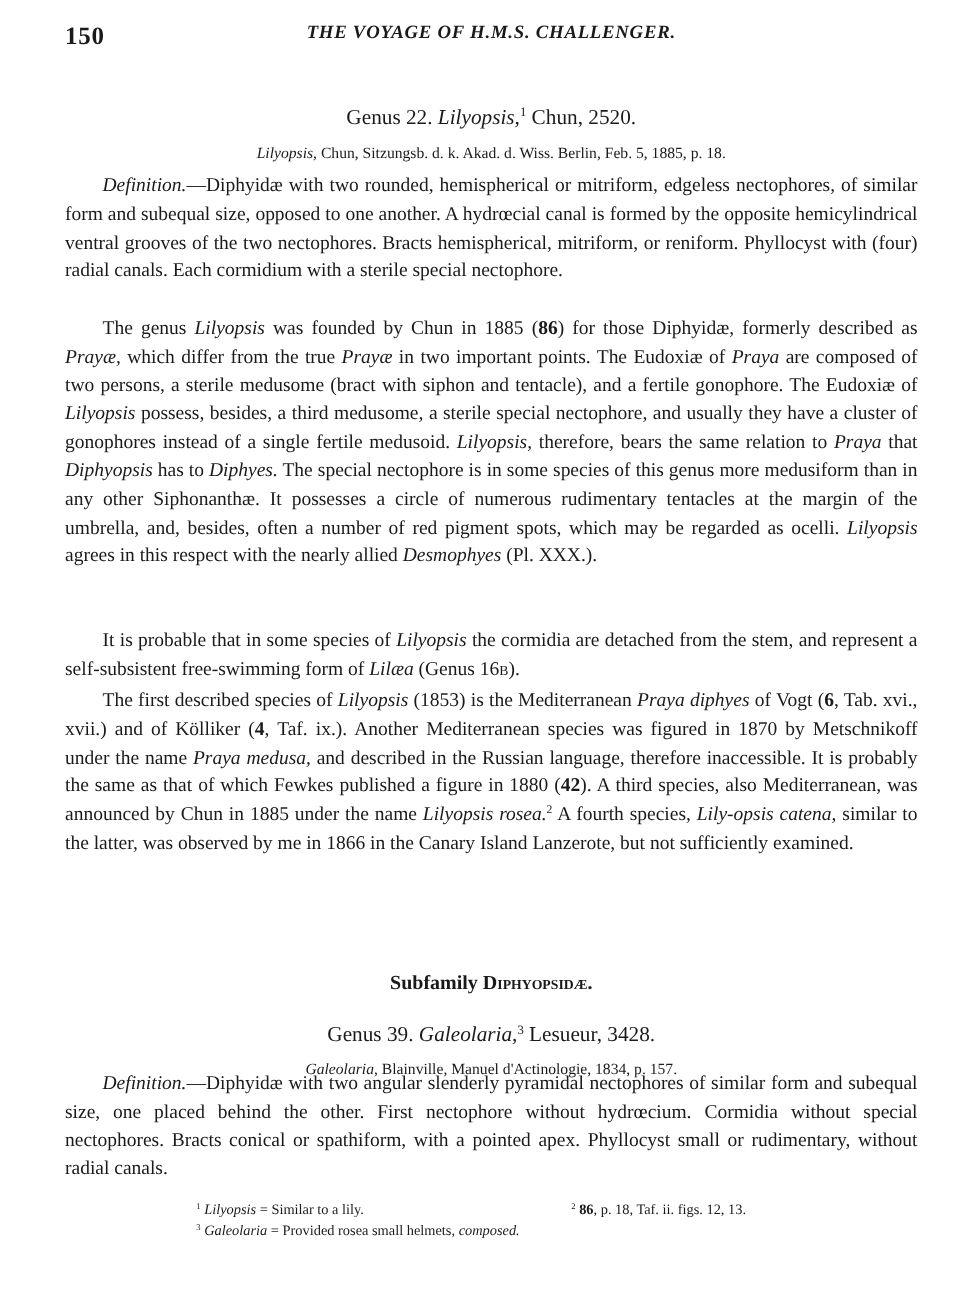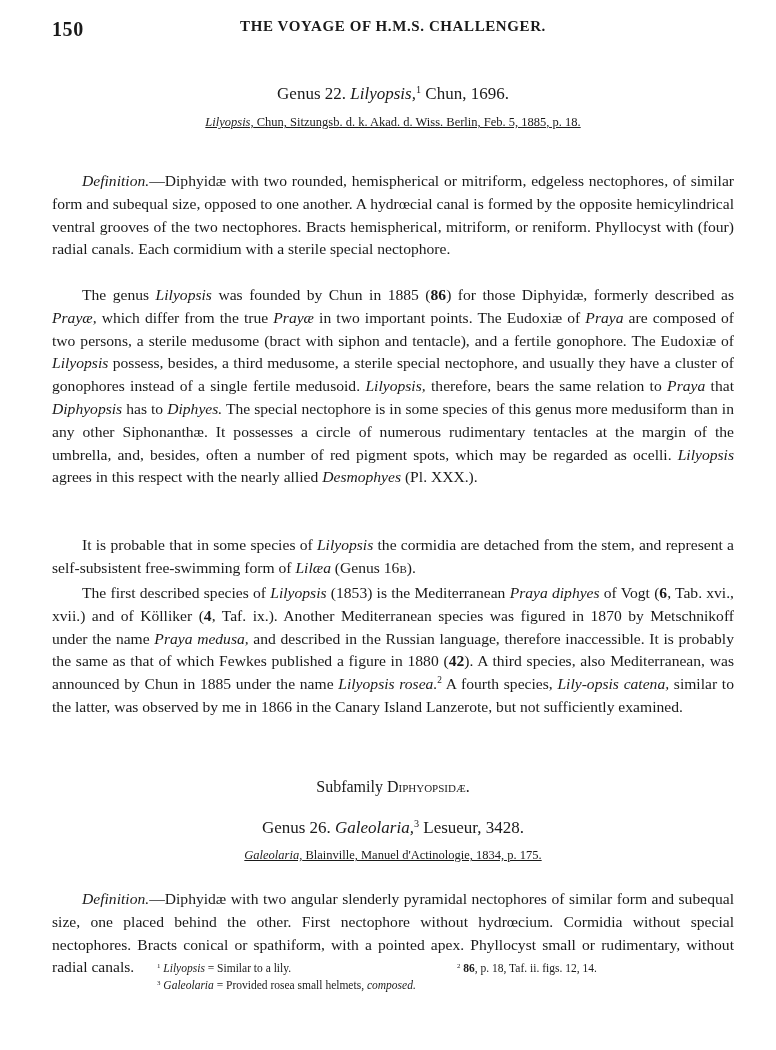--- a/index.html
+++ b/index.html
@@ -7,73 +7,72 @@
     width: 776px; height: 1050px; position: relative; overflow: hidden;
     font-family: "Liberation Serif", "DejaVu Serif", serif;
     color: #1a1a1a;
   }
   .page { position: absolute; left: 52px; top: 0; width: 682px; }
   .running-head {
     position: absolute; top: 18px; left: 0; width: 682px; height: 24px;
     font-size: 15px; font-weight: bold; letter-spacing: 0.6px;
   }
   .running-head .pagenum { position: absolute; left: 0; top: 0; font-size: 20px; }
-  .running-head .title { position: absolute; left: 0; right: 0; text-align: center; top: 0; }
+  .running-head .title { position: absolute; left: 0; right: 0; text-align: center; top: 0; font-style: italic; }
   .genus-title {
     position: absolute; left: 0; width: 682px; text-align: center;
     font-size: 17px;
   }
   .citation {
     position: absolute; left: 0; width: 682px; text-align: center;
     font-size: 12.5px;
-    text-decoration: underline;
   }
   .subfamily {
     position: absolute; left: 0; width: 682px; text-align: center;
     font-size: 16px;
   }
   .subfamily .sc { font-variant: small-caps; }
   .para {
     position: absolute; left: 0; width: 682px;
     font-size: 15.6px; line-height: 22.8px;
-    text-align: justify; text-indent: 30px; margin-top: 32px;
+    text-align: justify; text-indent: 30px;
   }
   .para i { font-style: italic; }
   .para b { font-weight: bold; }
   .footnotes { position: absolute; left: 0; width: 682px; font-size: 11.5px; line-height: 16px; }
   .fn { position: absolute; white-space: nowrap; }
   sup { font-size: 0.6em; vertical-align: 0.6em; line-height: 0; }
   .sc-small { font-variant: small-caps; }
 </style>
 </head>
 <body>
 
 <div class="page">
 
   <div class="running-head">
     <span class="pagenum">150</span>
     <span class="title">THE VOYAGE OF H.M.S. CHALLENGER.</span>
   </div>
 
-  <div class="genus-title" style="top:84px;"><span>Genus 22. </span><i>Lilyopsis,</i><sup>1</sup><span> Chun, 1696.</span></div>
+  <div class="genus-title" style="top:84px;"><span>Genus 22. </span><i>Lilyopsis,</i><sup>1</sup><span> Chun, 2520.</span></div>
   <div class="citation" style="top:115px;"><i>Lilyopsis,</i><span> Chun, Sitzungsb. d. k. Akad. d. Wiss. Berlin, Feb. 5, 1885, p. 18.</span></div>
 
   <div class="para" style="top:138px;"><i>Definition.</i><span>—Diphyidæ with two rounded, hemispherical or mitriform, edgeless nectophores, of similar form and subequal size, opposed to one another. A hydrœcial canal is formed by the opposite hemicylindrical ventral grooves of the two nectophores. Bracts hemispherical, mitriform, or reniform. Phyllocyst with (four) radial canals. Each cormidium with a sterile special nectophore.</span></div>
   <div class="para" style="top:252px;"><span>The genus </span><i>Lilyopsis</i><span> was founded by Chun in 1885 (</span><b>86</b><span>) for those Diphyidæ, formerly described as </span><i>Prayæ,</i><span> which differ from the true </span><i>Prayæ</i><span> in two important points. The Eudoxiæ of </span><i>Praya</i><span> are composed of two persons, a sterile medusome (bract with siphon and tentacle), and a fertile gonophore. The Eudoxiæ of </span><i>Lilyopsis</i><span> possess, besides, a third medusome, a sterile special nectophore, and usually they have a cluster of gonophores instead of a single fertile medusoid. </span><i>Lilyopsis,</i><span> therefore, bears the same relation to </span><i>Praya</i><span> that </span><i>Diphyopsis</i><span> has to </span><i>Diphyes.</i><span> The special nectophore is in some species of this genus more medusiform than in any other Siphonanthæ. It possesses a circle of numerous rudimentary tentacles at the margin of the umbrella, and, besides, often a number of red pigment spots, which may be regarded as ocelli. </span><i>Lilyopsis</i><span> agrees in this respect with the nearly allied </span><i>Desmophyes</i><span> (Pl. XXX.).</span></div>
   <div class="para" style="top:502px;"><span>It is probable that in some species of </span><i>Lilyopsis</i><span> the cormidia are detached from the stem, and represent a self-subsistent free-swimming form of </span><i>Lilæa</i><span> (Genus 16</span><span class="sc-small">b</span><span>).</span></div>
   <div class="para" style="top:550px;"><span>The first described species of </span><i>Lilyopsis</i><span> (1853) is the Mediterranean </span><i>Praya diphyes</i><span> of Vogt (</span><b>6</b><span>, Tab. xvi., xvii.) and of Kölliker (</span><b>4</b><span>, Taf. ix.). Another Mediterranean species was figured in 1870 by Metschnikoff under the name </span><i>Praya medusa,</i><span> and described in the Russian language, therefore inaccessible. It is probably the same as that of which Fewkes published a figure in 1880 (</span><b>42</b><span>). A third species, also Mediterranean, was announced by Chun in 1885 under the name </span><i>Lilyopsis rosea.</i><sup>2</sup><span> A fourth species, </span><i>Lily-opsis catena,</i><span> similar to the latter, was observed by me in 1866 in the Canary Island Lanzerote, but not sufficiently examined.</span></div>
 
-  <div class="subfamily" style="top:778px;">
+  <div class="subfamily" style="top:778px;font-weight:bold;">
     <span>Subfamily </span><span class="sc">Diphyopsidæ.</span>
   </div>
 
-  <div class="genus-title" style="top:818px;"><span>Genus 26. </span><i>Galeolaria,</i><sup>3</sup><span> Lesueur, 3428.</span></div>
-  <div class="citation" style="top:848px;"><i>Galeolaria,</i><span> Blainville, Manuel d'Actinologie, 1834, p. 175.</span></div>
+  <div class="genus-title" style="top:818px;"><span>Genus 39. </span><i>Galeolaria,</i><sup>3</sup><span> Lesueur, 3428.</span></div>
+  <div class="citation" style="top:848px;"><i>Galeolaria,</i><span> Blainville, Manuel d'Actinologie, 1834, p. 157.</span></div>
 
   <div class="para" style="top:856px;"><i>Definition.</i><span>—Diphyidæ with two angular slenderly pyramidal nectophores of similar form and subequal size, one placed behind the other. First nectophore without hydrœcium. Cormidia without special nectophores. Bracts conical or spathiform, with a pointed apex. Phyllocyst small or rudimentary, without radial canals.</span></div>
 
   <div class="footnotes" style="top:960px;">
     <div class="fn" style="left:105px; top:0;"><sup>1</sup><span> </span><i>Lilyopsis</i><span> = Similar to a lily.</span></div>
-    <div class="fn" style="left:405px; top:0;"><sup>2</sup><span> </span><b>86</b><span>, p. 18, Taf. ii. figs. 12, 14.</span></div>
+    <div class="fn" style="left:405px; top:0;"><sup>2</sup><span> </span><b>86</b><span>, p. 18, Taf. ii. figs. 12, 13.</span></div>
     <div class="fn" style="left:105px; top:17px;"><sup>3</sup><span> </span><i>Galeolaria</i><span> = Provided rosea small helmets, </span><i>composed.</i></div>
   </div>
 
 </div>
 
 </body></html>

